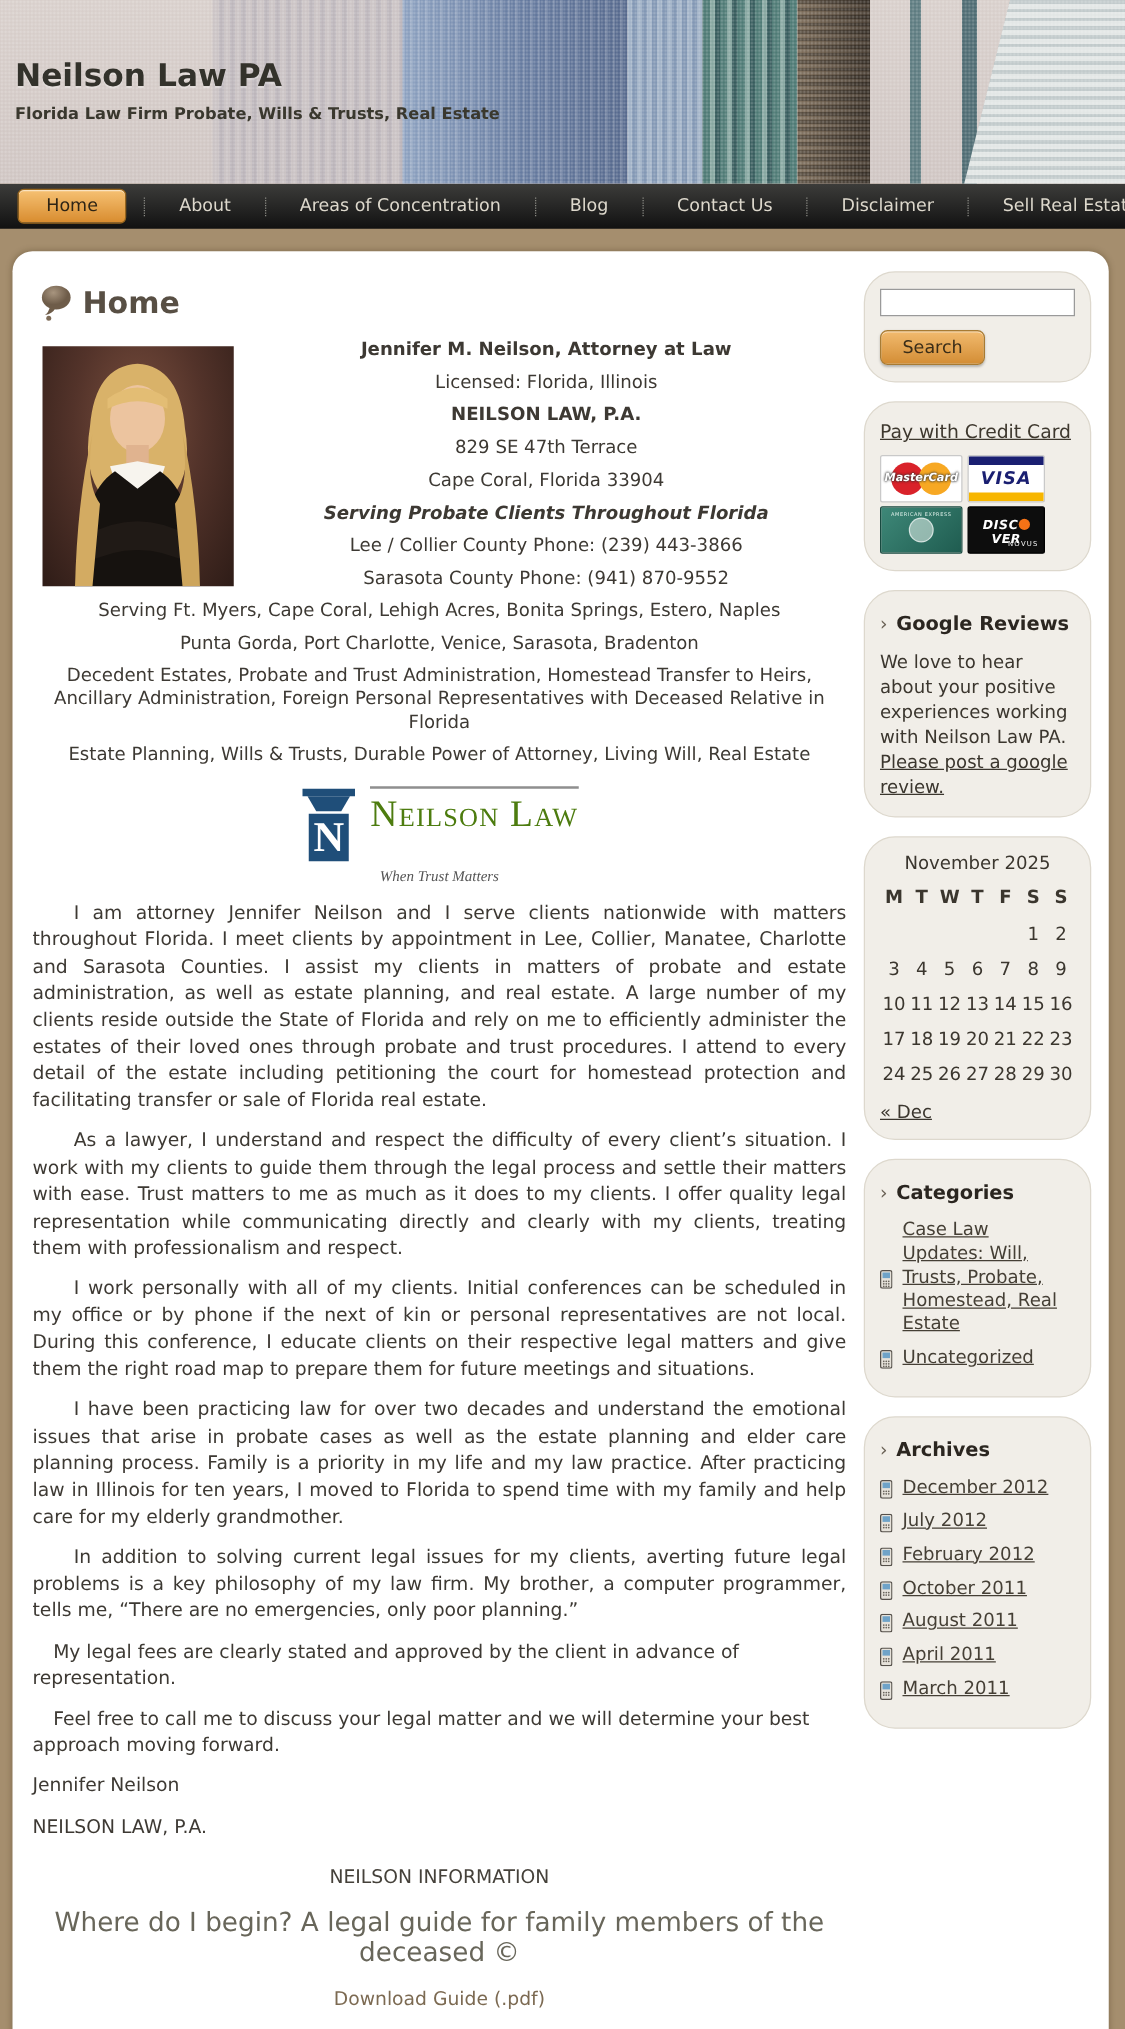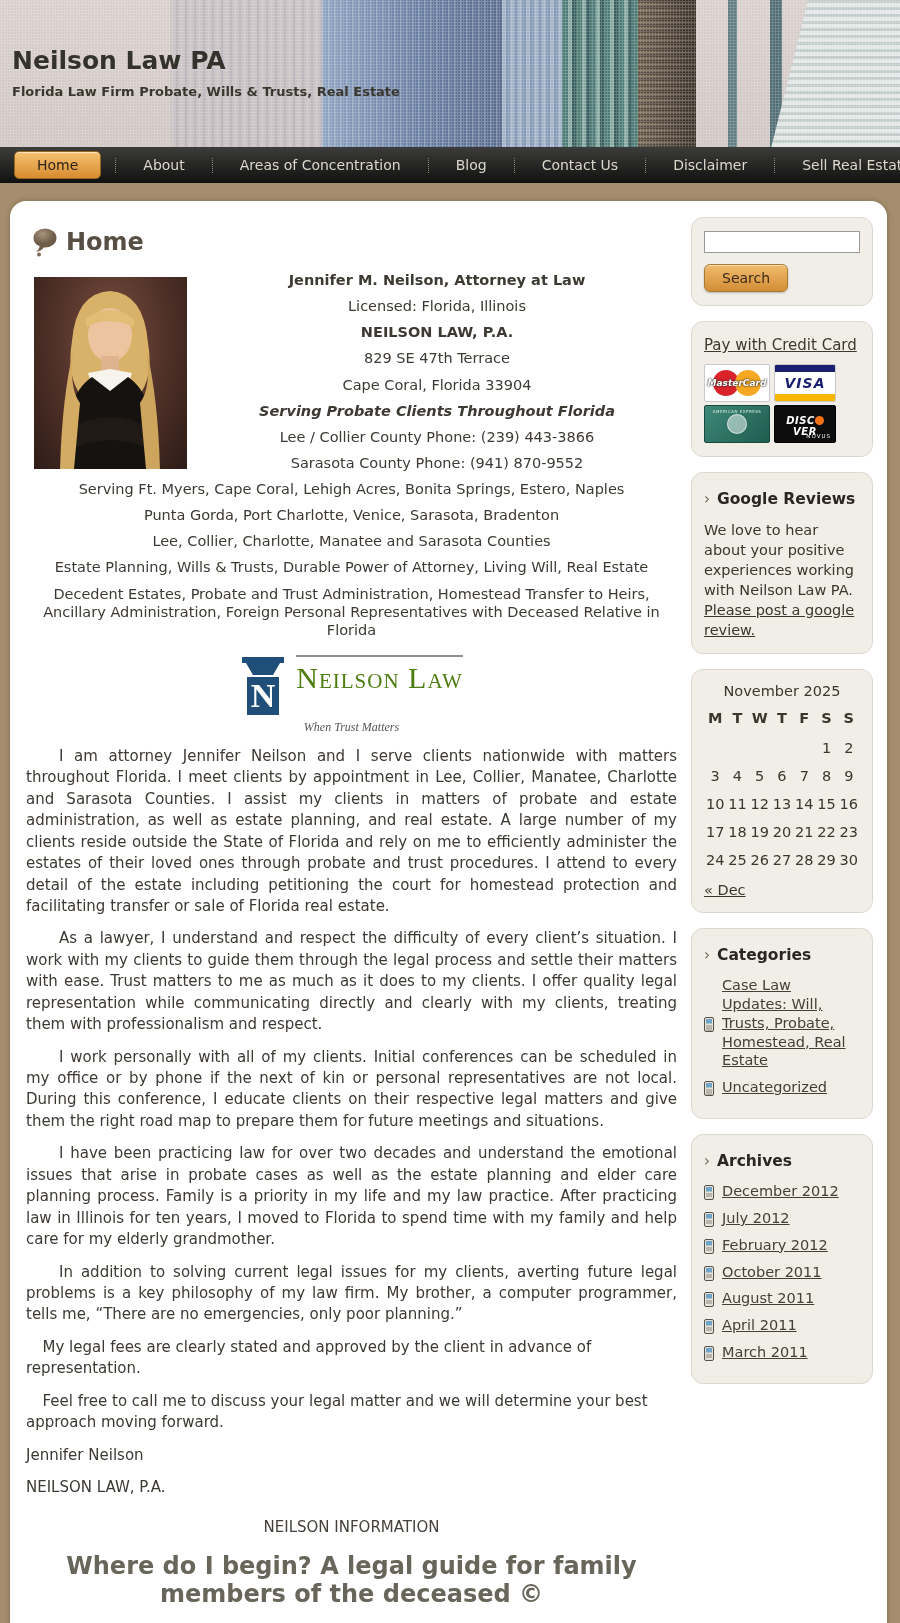--- a/index.html
+++ b/index.html
@@ -53,24 +53,24 @@
   .logo-wrap { clear: left; display: flex; flex-direction: column; align-items: center; margin: 16px 0 10px; }
   .logo-row { display: flex; align-items: flex-start; gap: 10px; }
   .logo-word { font-family: "Liberation Serif", serif; font-variant: small-caps; font-size: 30px; color: #4d7c0f;
     border-top: 2px solid #8f8f8f; padding-top: 4px; line-height: 1.1; letter-spacing: 1px; }
   .logo-tag { font-family: "Liberation Serif", serif; font-style: italic; font-size: 12px; color: #555; margin-top: 3px; }
   .para { font-size: 15px; line-height: 1.43; margin: 11px 0; text-align: justify; text-indent: 2.2em; }
   .para.ni { text-indent: 0; text-align: left; }
   .para.si { text-indent: 1.1em; text-align: left; }
   .center { text-align: center; }
   .helpful { font-size: 15px; margin: 20px 0 14px; color: #45413a; }
-  .guide-h { font-size: 24px; font-weight: bold; color: #68665a; text-align: center; margin: 16px 0 10px; }
+  .guide-h { font-size: 21px; font-weight: normal; color: #68665a; text-align: center; margin: 16px 0 10px; }
   .dl-link { display: block; text-align: center; font-size: 15px; color: #7c6a52; margin: 16px 0; text-decoration: none; cursor: pointer; }
   
-  .widget { background: #f1eee8; border: 1px solid #ddd8cd; border-radius: 12px; padding: 13px 12px; margin-bottom: 15px; }
+  .widget { background: #f1eee8; border: 1px solid #ddd8cd; border-radius: 25px; padding: 13px 12px; margin-bottom: 15px; }
   .w-title { font-size: 15.5px; font-weight: bold; color: #2b2620; margin: 4px 0 12px; }
   .chev { color: #6b6257; font-weight: normal; margin-right: 7px; font-size: 15px; }
   .search-input { width: 100%; height: 22px; border: 1px solid #9a9a9a; background: #fff; padding: 2px 4px; font-size: 13px; }
   .search-btn { margin-top: 11px; background: linear-gradient(#f2bb6f,#d38d35); border: 1px solid #a87b33; border-radius: 6px;
     padding: 5px 17px; font-size: 14px; color: #3a2d18; cursor: pointer;
     box-shadow: inset 0 1px 0 rgba(255,255,255,.5), 0 1px 2px rgba(0,0,0,.25); font-family: "DejaVu Sans", sans-serif; }
   .pay-link { font-size: 15px; color: #3e382e; text-decoration: underline; cursor: pointer; }
   .cc-grid { margin-top: 10px; display: grid; grid-template-columns: 66px 62px; gap: 3px 4px; }
   .cc { height: 38px; border-radius: 2px; position: relative; overflow: hidden; font-family: "DejaVu Sans", sans-serif; }
   .cc-mc { background: #fff; border: 1px solid #c9c9c9; }
@@ -175,23 +175,22 @@
       <p class="iline b">Jennifer M. Neilson, Attorney at Law</p>
       <p class="iline">Licensed: Florida, Illinois</p>
       <p class="iline b">NEILSON LAW, P.A.</p>
       <p class="iline">829 SE 47th Terrace</p>
       <p class="iline">Cape Coral, Florida 33904</p>
       <p class="iline bi">Serving Probate Clients Throughout Florida</p>
       <p class="iline">Lee / Collier County Phone: (239) 443-3866</p>
       <p class="iline">Sarasota County Phone: (941) 870-9552</p>
       <p class="iline">Serving Ft. Myers, Cape Coral, Lehigh Acres, Bonita Springs, Estero, Naples</p>
       <p class="iline">Punta Gorda, Port Charlotte, Venice, Sarasota, Bradenton</p>
-      <p class="iline">Lee, Collier, Charlotte, Manatee and Sarasota Counties</p>
+      <p class="iline">Decedent Estates, Probate and Trust Administration, Homestead Transfer to Heirs, Ancillary Administration, Foreign Personal Representatives with Deceased Relative in Florida</p>
       <p class="iline">Estate Planning, Wills &amp; Trusts, Durable Power of Attorney, Living Will, Real Estate</p>
-      <p class="iline">Decedent Estates, Probate and Trust Administration, Homestead Transfer to Heirs, Ancillary Administration, Foreign Personal Representatives with Deceased Relative in Florida</p>
 
       <div class="logo-wrap">
         <div class="logo-row">
           <svg width="46" height="62" viewBox="0 0 46 62">
             <rect x="2" y="2" width="42" height="6" fill="#1f4e79"></rect>
             <polygon points="6,8 40,8 33,20 13,20" fill="#1f4e79"></polygon>
             <rect x="7" y="22" width="32" height="38" fill="#1f4e79"></rect>
             <text x="23" y="52" text-anchor="middle" font-family="Liberation Serif, serif" font-size="34" font-weight="bold" fill="#ffffff">N</text>
           </svg>
           <div class="logo-word">Neilson Law</div>

